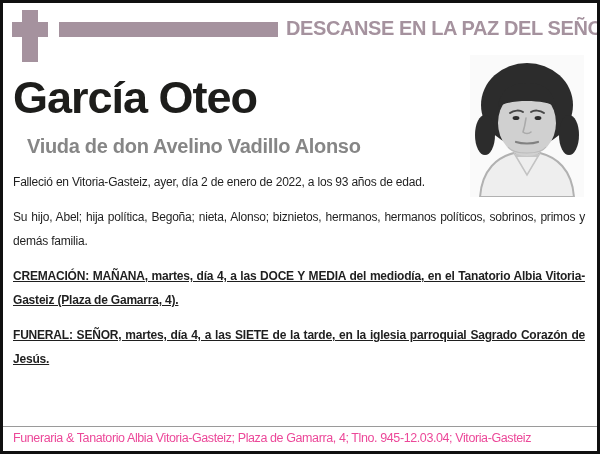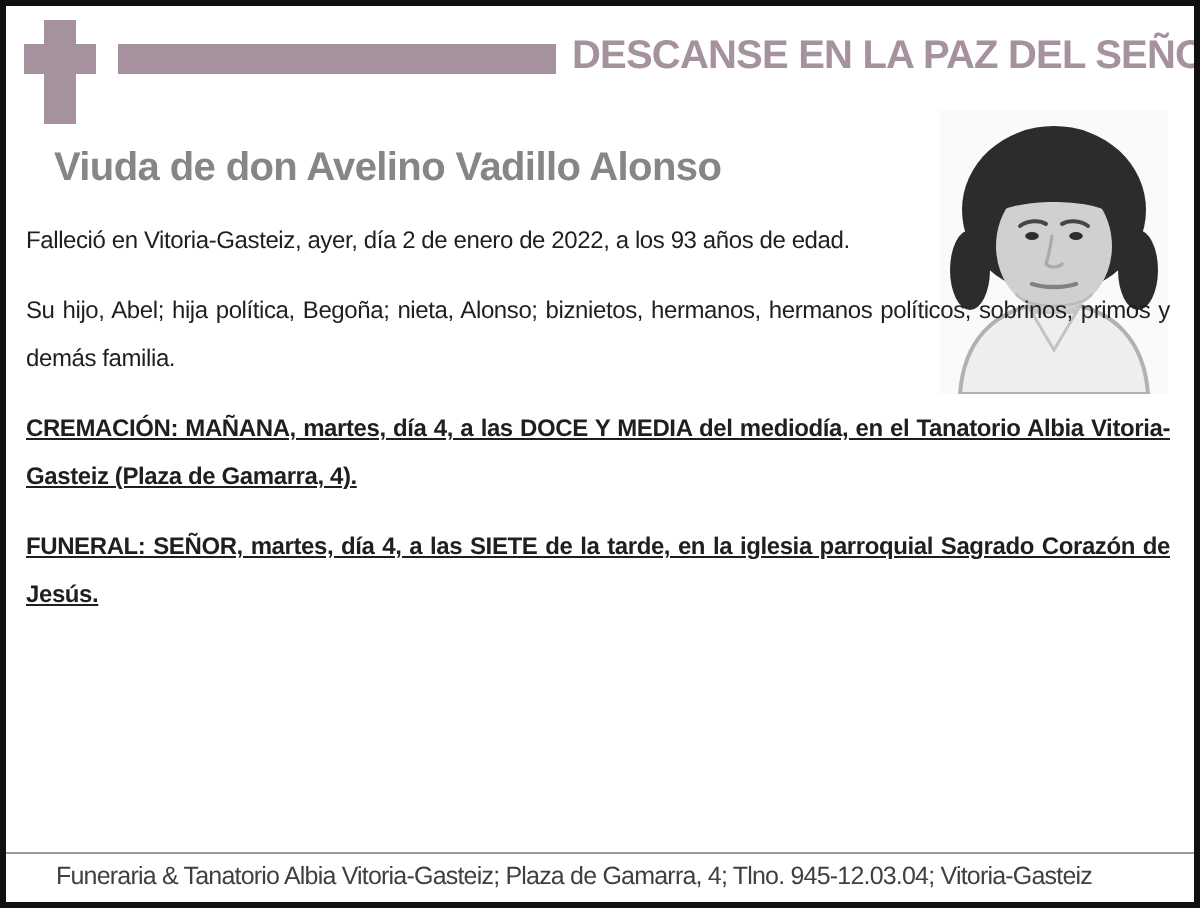--- a/index.html
+++ b/index.html
@@ -41,22 +41,22 @@
   .para{
     margin:11px 0 0 0;font-size:12px;line-height:24px;
     color:var(--body-color);text-align:justify;letter-spacing:-0.2px;
   }
   .para.bold{font-weight:700;text-decoration:underline;}
   .footer-divider{
     position:absolute;left:0;right:0;bottom:24px;height:1px;
     background:var(--divider-color);
   }
   .footer-line{
-    position:absolute;left:25px;right:10px;bottom:5px;
-    font-size:12.5px;line-height:15px;color:#404040;letter-spacing:-0.4px;
+    position:absolute;left:10px;right:10px;bottom:5px;
+    font-size:12.5px;line-height:15px;color:#ec4899;letter-spacing:-0.4px;
     white-space:nowrap;
   }
 </style>
 </head>
 <body>
 
 <div class="sheet">
 
   <svg class="cross-icon" viewBox="0 0 36 52" xmlns="http://www.w3.org/2000/svg" aria-hidden="true">
     <rect x="10" y="0" width="16" height="52" fill="#a5929e"></rect>
@@ -82,20 +82,21 @@
       <path d="M61 57 C64 55 70 55 74 58" stroke="#4a4440" stroke-width="2" fill="none" stroke-linecap="round"></path>
       <ellipse cx="46" cy="63" rx="3.4" ry="2" fill="#2e2a28"></ellipse>
       <ellipse cx="68" cy="63" rx="3.4" ry="2" fill="#2e2a28"></ellipse>
       <path d="M56 63 C55 70 54 74 53 77 C55 79 59 79 61 77" stroke="#b3aba3" stroke-width="1.6" fill="none" stroke-linecap="round"></path>
       <path d="M46 87 C52 89 62 89 68 87" stroke="#8a8078" stroke-width="2.2" fill="none" stroke-linecap="round"></path>
       <path d="M38 92 C44 100 70 100 76 92" stroke="#c4bcb4" stroke-width="1.2" fill="none"></path>
     </svg>
   </div>
 
   <div class="content">
+    <div class="name-line">García Oteo</div>
     <div class="relation">Viuda de don Avelino Vadillo Alonso</div>
 
     <p class="para">Falleció en Vitoria-Gasteiz, ayer, día 2 de enero de 2022, a los 93 años de edad.</p>
     <p class="para">Su hijo, Abel; hija política, Begoña; nieta, Alonso; biznietos, hermanos, hermanos políticos, sobrinos, primos y demás familia.</p>
     <p class="para bold">CREMACIÓN: MAÑANA, martes, día 4, a las DOCE Y MEDIA del mediodía, en el Tanatorio Albia Vitoria-Gasteiz (Plaza de Gamarra, 4).</p>
     <p class="para bold">FUNERAL: SEÑOR, martes, día 4, a las SIETE de la tarde, en la iglesia parroquial Sagrado Corazón de Jesús.</p>
   </div>
 
   <div class="footer-divider"></div>
   <div class="footer-line">Funeraria &amp; Tanatorio Albia Vitoria-Gasteiz; Plaza de Gamarra, 4; Tlno. 945-12.03.04; Vitoria-Gasteiz</div>

